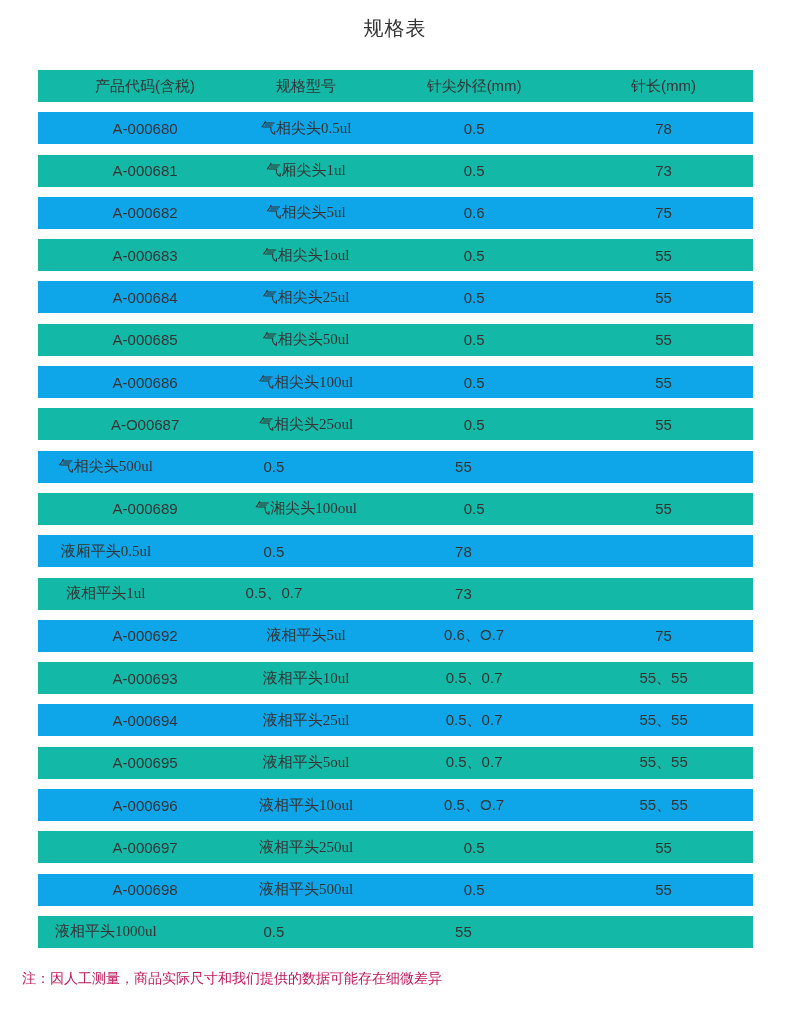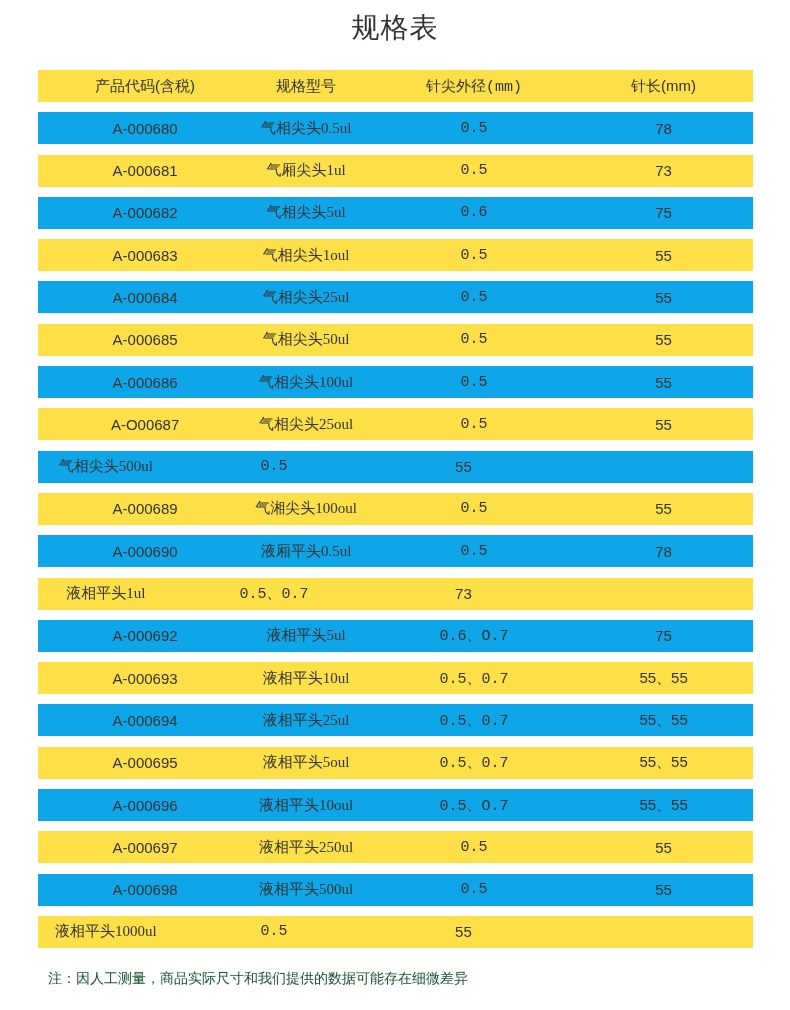--- a/index.html
+++ b/index.html
@@ -13,58 +13,58 @@
     overflow: hidden;
   }
   .page {
     position: relative;
     width: 790px;
     height: 1010px;
     background: #ffffff;
   }
   .page-title {
     margin: 13px 0 0 0;
-    font-size: 28px;
+    font-size: 20px;
     font-weight: 400;
     line-height: 30px;
     text-align: center;
     color: #333333;
     letter-spacing: 1px;
   }
   .spec-table {
     width: 715px;
     margin: 27px 0 0 38px;
   }
   .trow {
     display: flex;
     align-items: center;
     height: 32px;
     margin-bottom: 10.3px;
     background: #0ea5e9;
   }
   .trow.stripe, .trow.head {
-    background: #fde047;
+    background: #14b8a6;
   }
   .cell {
     box-sizing: border-box;
     text-align: center;
     font-size: 15px;
     font-weight: 400;
     color: #333333;
     white-space: nowrap;
   }
   .c1 { width: 28%; padding-left: 14px; }
   .c2 { width: 19%; font-family: Liberation Serif, serif; }
-  .c3 { width: 28%; font-family: Liberation Mono, monospace; }
+  .c3 { width: 28%; }
   .c4 { width: 25%; }
   .footnote {
-    margin: 22px 0 0 48px;
+    margin: 22px 0 0 22px;
     font-size: 14px;
     font-weight: 400;
-    color: #14532d;
+    color: #be185d;
   }
 </style>
 </head>
 <body>
 
 <div class="page">
 
   <h1 class="page-title">规格表</h1>
 
   <div class="spec-table">
@@ -130,21 +130,20 @@
           <div class="cell c3">0.5</div>
           <div class="cell c4">55</div>
         </div>
         <div class="trow stripe">
           <div class="cell c1">A-000689</div>
           <div class="cell c2">气湘尖头100oul</div>
           <div class="cell c3">0.5</div>
           <div class="cell c4">55</div>
         </div>
         <div class="trow">
-          <div class="cell c1">A-000690</div>
           <div class="cell c2">液厢平头0.5ul</div>
           <div class="cell c3">0.5</div>
           <div class="cell c4">78</div>
         </div>
         <div class="trow stripe">
           <div class="cell c2">液相平头1ul</div>
           <div class="cell c3">0.5、0.7</div>
           <div class="cell c4">73</div>
         </div>
         <div class="trow">

